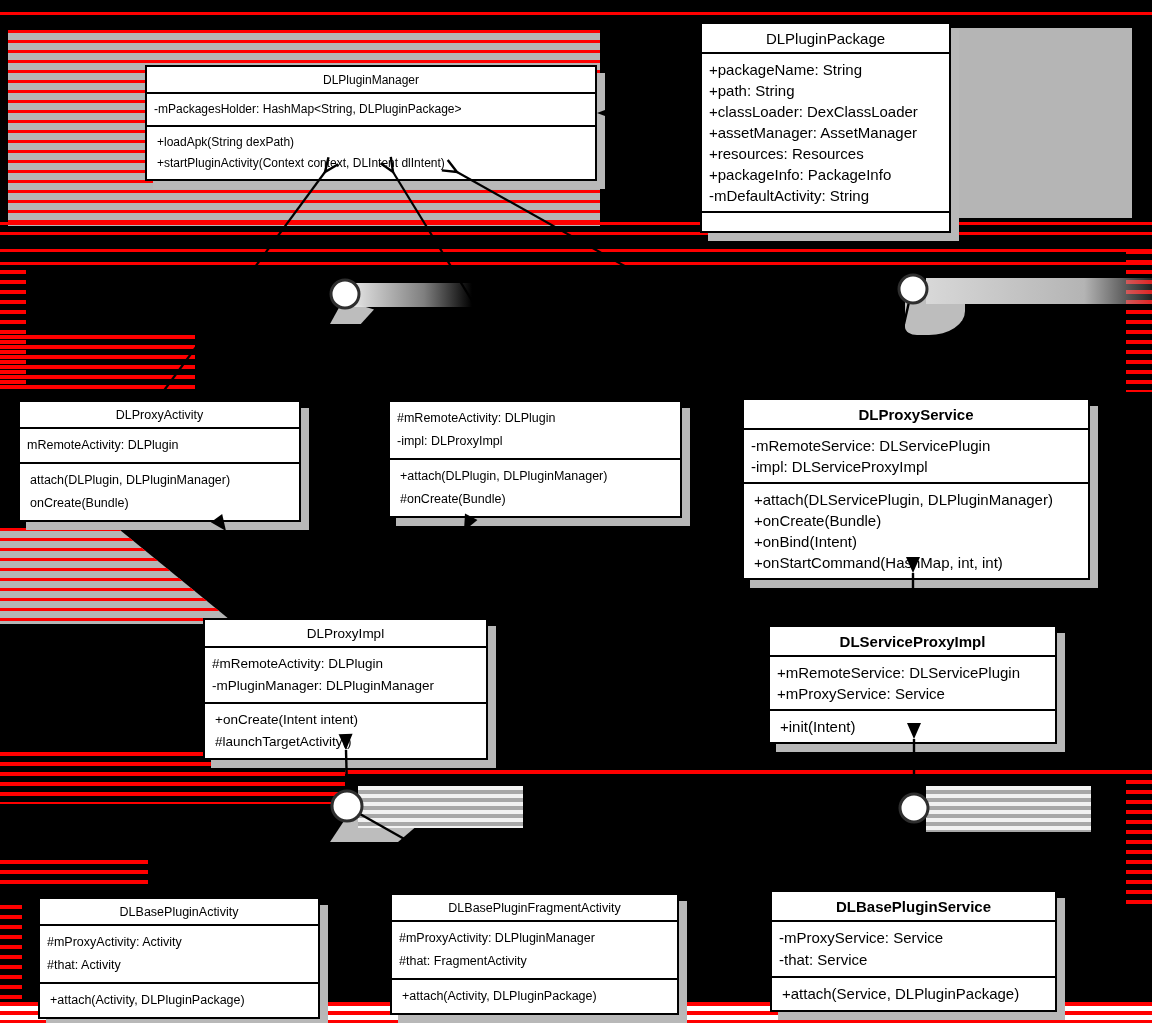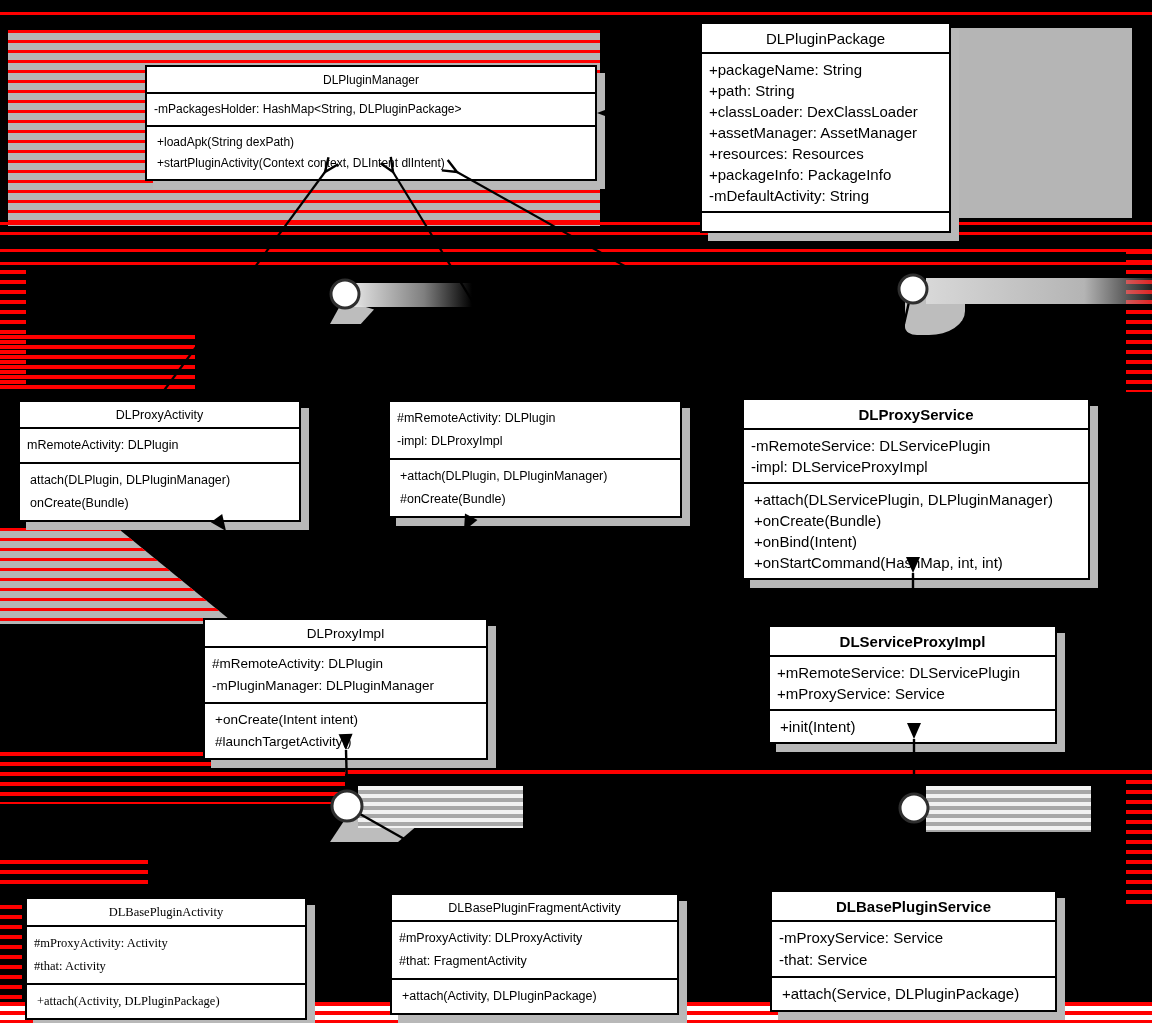--- a/index.html
+++ b/index.html
@@ -130,34 +130,34 @@
     <div class="uml-class" style="left: 768px; top: 625px; width: 285px; font-size: 15px;">
       <div class="uml-title bold">DLServiceProxyImpl</div>
       <div class="uml-attrs">
         <div class="uml-line" style="line-height: 21px;">+mRemoteService: DLServicePlugin</div>
         <div class="uml-line" style="line-height: 21px;">+mProxyService: Service</div>
       </div>
       <div class="uml-methods">
         <div class="uml-line" style="line-height: 21px;">+init(Intent)</div>
       </div>
     </div>
-    <div class="uml-class" style="left: 25px; top: 897px; width: 278px; font-size: 12.5px; font-family: Liberation Serif, serif;">
+    <div class="uml-class" style="left: 38px; top: 897px; width: 278px; font-size: 12.5px;">
       <div class="uml-title">DLBasePluginActivity</div>
       <div class="uml-attrs">
         <div class="uml-line" style="line-height: 23px;">#mProxyActivity: Activity</div>
         <div class="uml-line" style="line-height: 23px;">#that: Activity</div>
       </div>
       <div class="uml-methods">
         <div class="uml-line" style="line-height: 23px;">+attach(Activity, DLPluginPackage)</div>
       </div>
     </div>
     <div class="uml-class" style="left: 390px; top: 893px; width: 285px; font-size: 12.5px;">
       <div class="uml-title">DLBasePluginFragmentActivity</div>
       <div class="uml-attrs">
-        <div class="uml-line" style="line-height: 23px;">#mProxyActivity: DLProxyActivity</div>
+        <div class="uml-line" style="line-height: 23px;">#mProxyActivity: DLPluginManager</div>
         <div class="uml-line" style="line-height: 23px;">#that: FragmentActivity</div>
       </div>
       <div class="uml-methods">
         <div class="uml-line" style="line-height: 23px;">+attach(Activity, DLPluginPackage)</div>
       </div>
     </div>
     <div class="uml-class" style="left: 770px; top: 890px; width: 283px; font-size: 15px;">
       <div class="uml-title bold">DLBasePluginService</div>
       <div class="uml-attrs">
         <div class="uml-line" style="line-height: 22px;">-mProxyService: Service</div>

